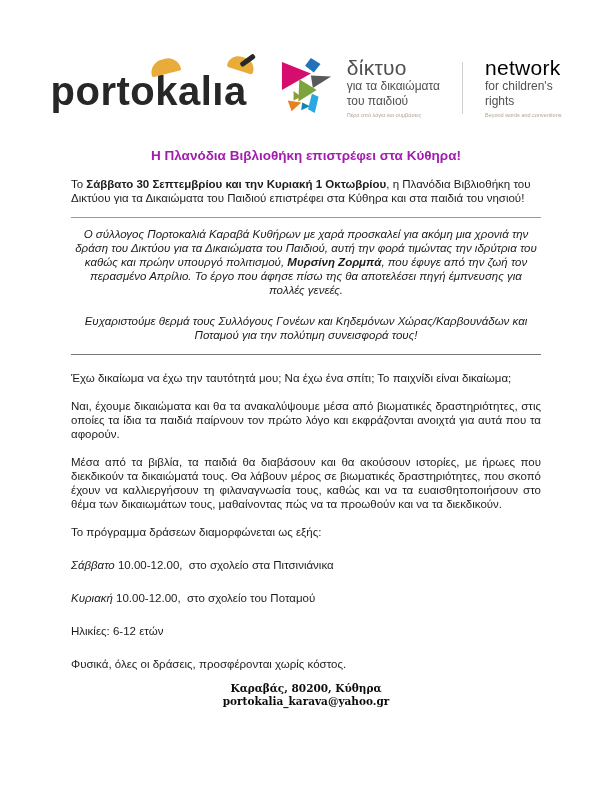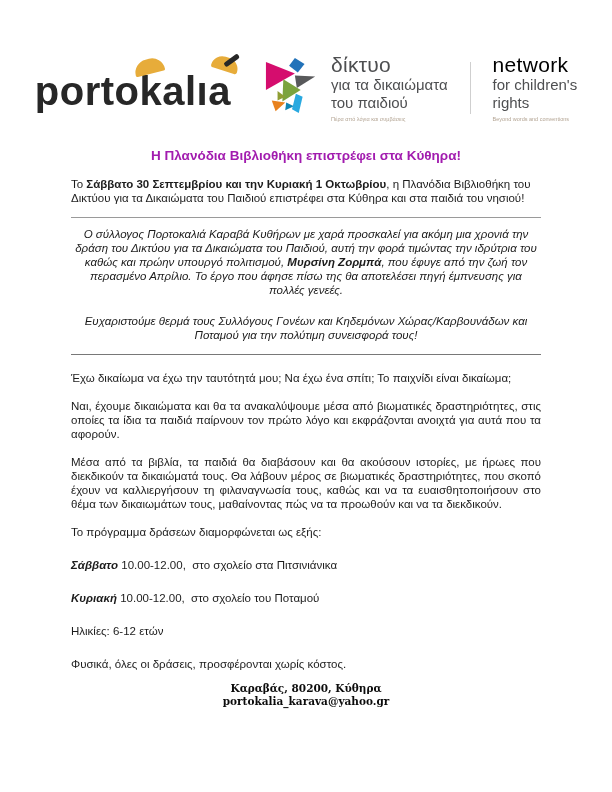--- a/index.html
+++ b/index.html
@@ -35,39 +35,39 @@
   }
   .p-accent{
     position:absolute;top:-7px;right:-9px;width:17px;height:4.5px;
     background:#272727;border-radius:2px;transform:rotate(-36deg);
   }
   .d-logo{display:flex;align-items:center;gap:12px;}
   .d-figure{display:block;}
   .d-col{display:flex;flex-direction:column;}
   .d-name-gr{font-size:21px;color:#4e4f51;letter-spacing:.3px;line-height:1.05;}
   .d-name-en{font-size:21px;color:#000000;font-weight:300;letter-spacing:.3px;line-height:1.05;}
-  .d-sub{font-size:15px;color:#4e4f51;line-height:1.2;}
+  .d-sub{font-size:12px;color:#4e4f51;line-height:1.2;}
   .d-tag{font-size:5.5px;color:#b3a493;margin-top:5px;line-height:1;}
   .d-divider{width:1px;height:52px;background:#cfcfcf;margin:0 10px;}
   
   .content{padding:0 71px;}
   .title{
     text-align:center;font-size:13.5px;font-weight:700;
     margin:24px 0 0 0;color:#a21caf;
   }
   p{font-size:11.5px;line-height:14px;margin:14px 0 0 0;}
   .just{text-align:justify;}
   .rule{border:none;margin:12px 0 0 0;}
   .rule-thin{border-top:1px solid #9a9a9a;}
   .rule-thick{border-top:1.6px solid #787878;}
   .invite{font-style:italic;text-align:center;}
   .invite p{margin-top:9px;}
   .invite .thanks{margin-top:17px;}
   b,strong{font-weight:700;}
-  .bi{font-weight:700;font-style:italic;}
+  .bi{font-weight:400;font-style:italic;}
   .sched{margin-top:19px;white-space:pre-wrap;}
   .sched-indent{padding-left:55px;}
   .gap{margin-top:16px;}
   
   .footer{
     text-align:center;margin-top:11px;
     font-family:"DejaVu Serif",serif;font-weight:700;
     font-size:10.5px;line-height:13px;color:#0c0c0c;
   }
 </style>

